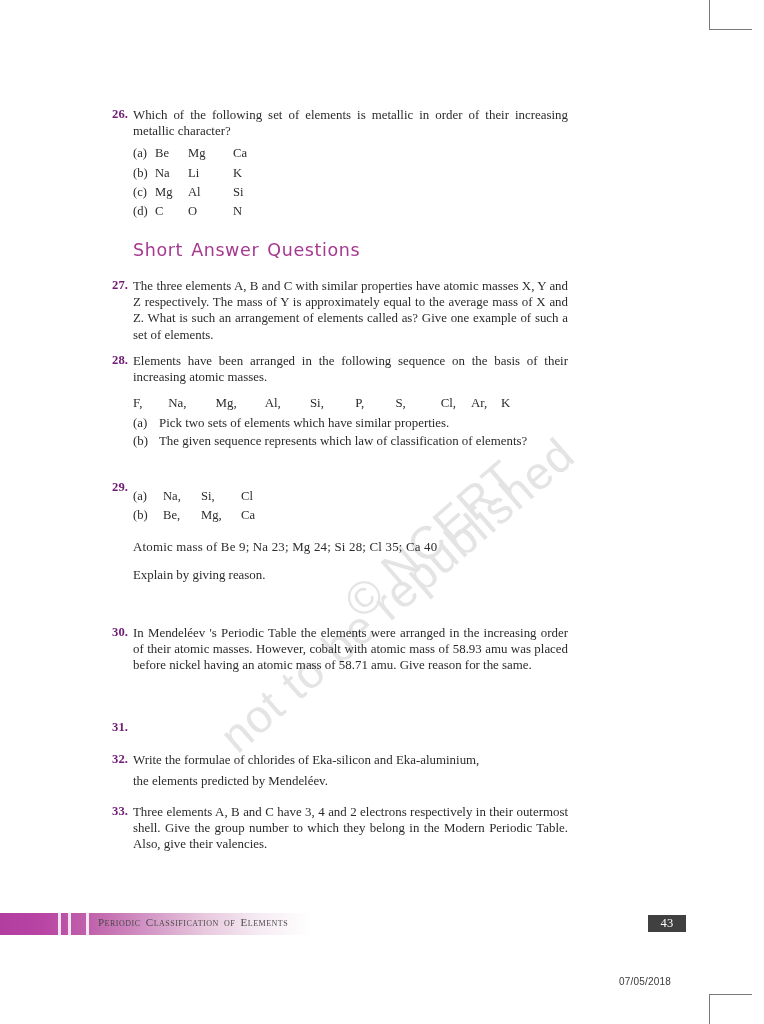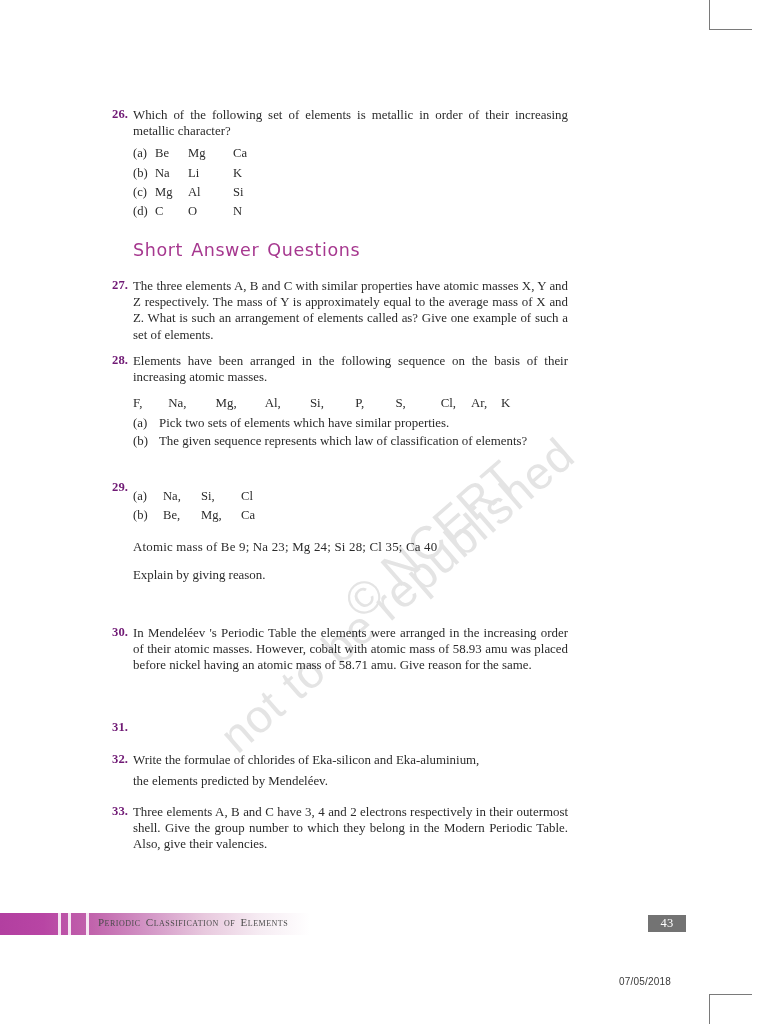--- a/index.html
+++ b/index.html
@@ -216,21 +216,21 @@
     color: #4a4a4a;
     white-space: nowrap;
   }
 
   .page-number-box {
     position: absolute;
     left: 648px;
     top: 915px;
     width: 38px;
     height: 17px;
-    background: #737373;
+    background: #404040;
     z-index: 4;
     display: flex;
     align-items: center;
     justify-content: center;
   }
   .page-number-box .pn {
     color: #ffffff;
     font-family: "Liberation Serif", "DejaVu Serif", serif;
     font-size: 12.5px;
     line-height: 1;

